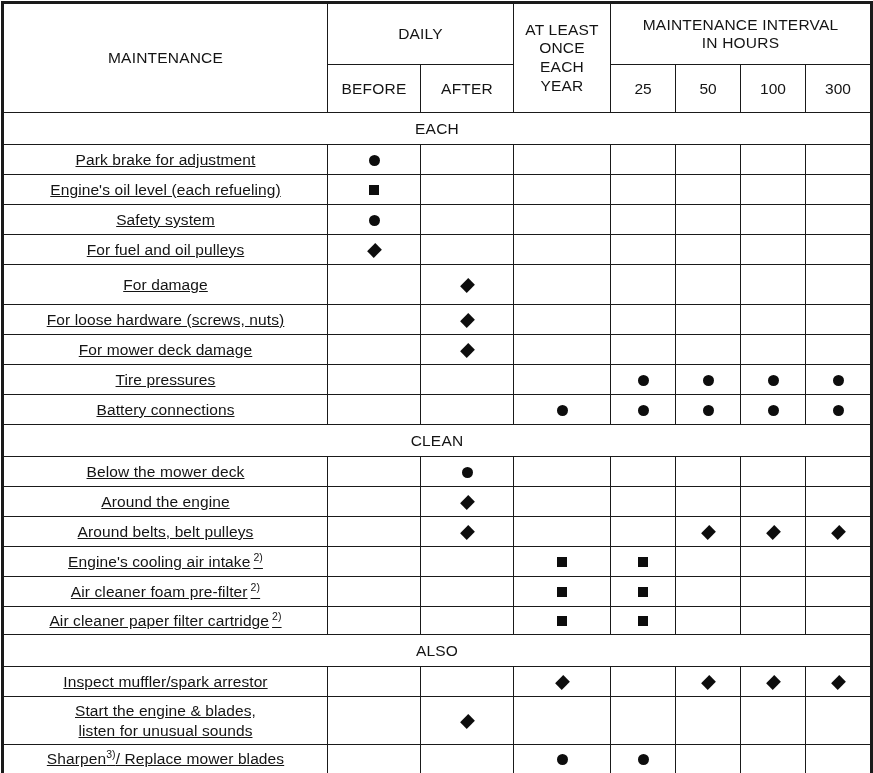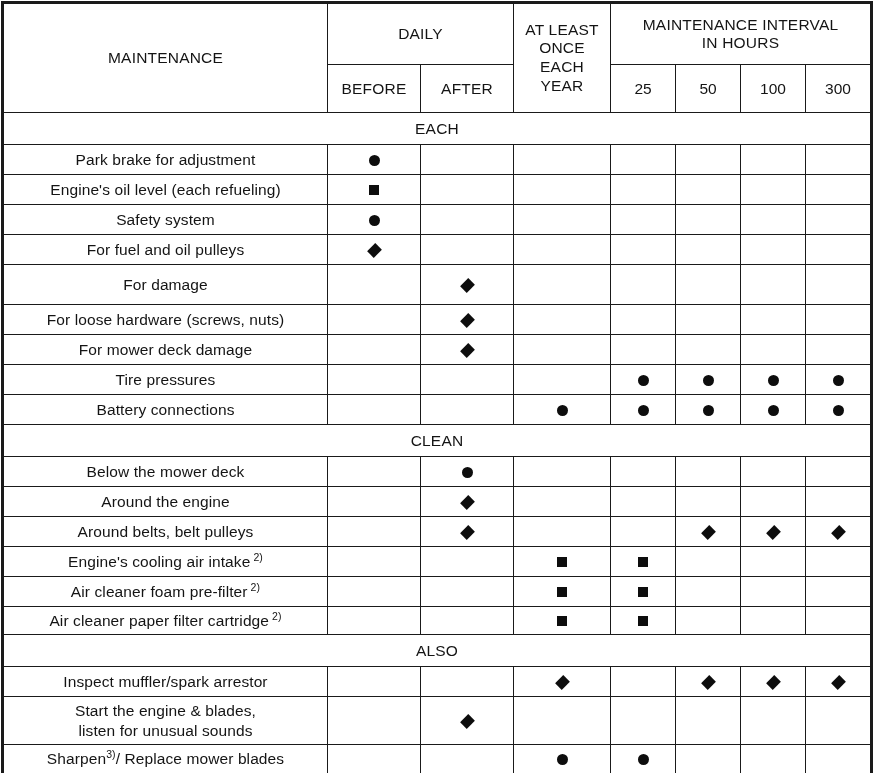--- a/index.html
+++ b/index.html
@@ -88,20 +88,21 @@
     letter-spacing: 0.2px;
   }
 
   
   td.item {
     text-align: left;
     padding-left: 27px;
     font-size: 16px;
     line-height: 1.25;
     letter-spacing: 0.1px;
+    text-decoration: underline;
   }
   td.item sup {
     font-size: 10.5px;
     vertical-align: super;
     line-height: 0;
   }
   td.item .sup-sp { padding-left: 3px; }
 
   
   td.mark { text-align: center; }

